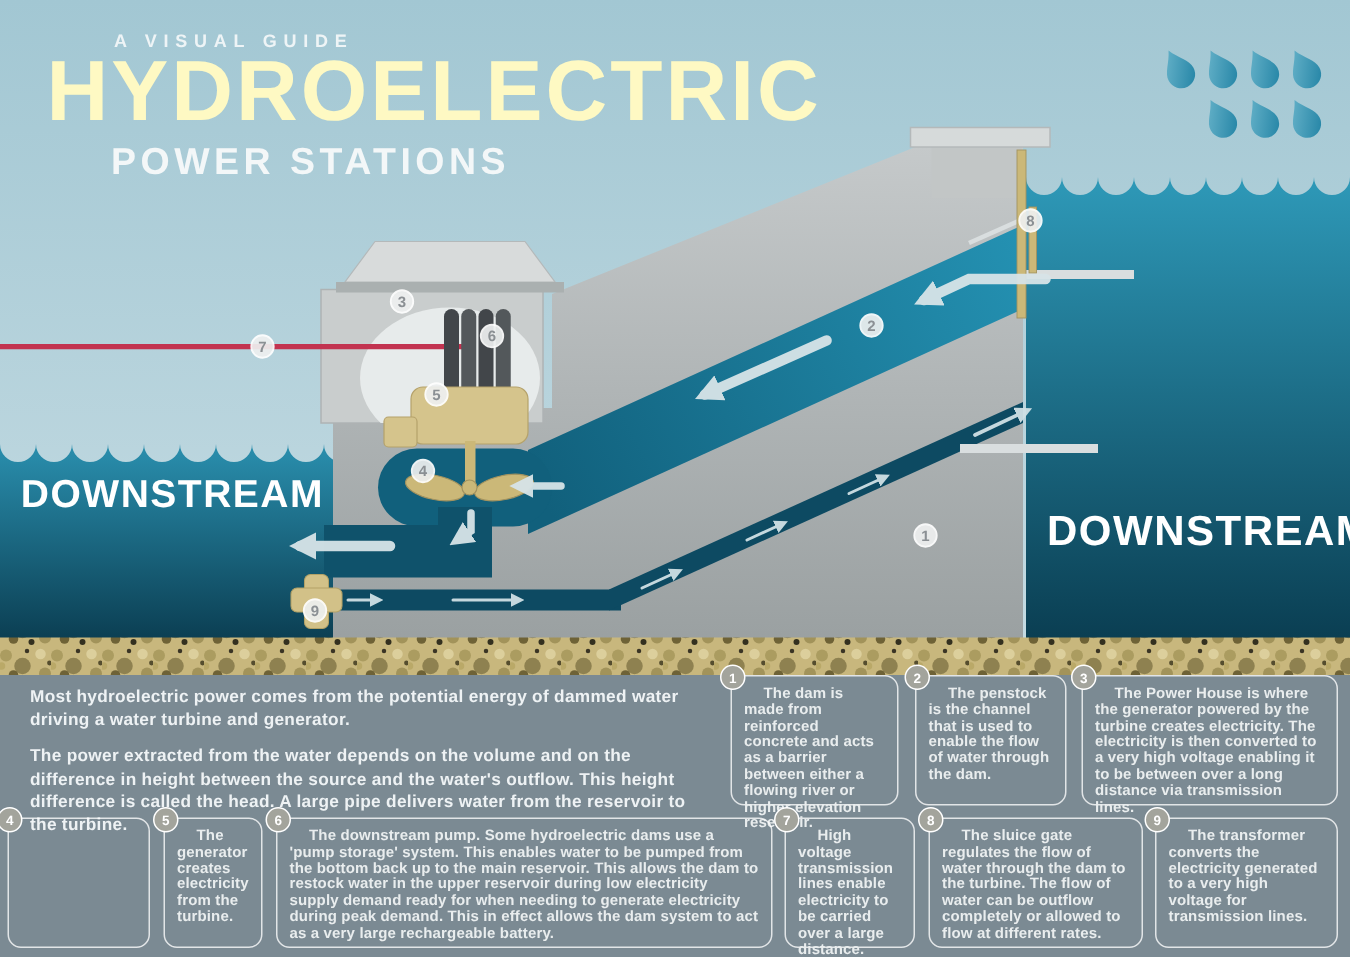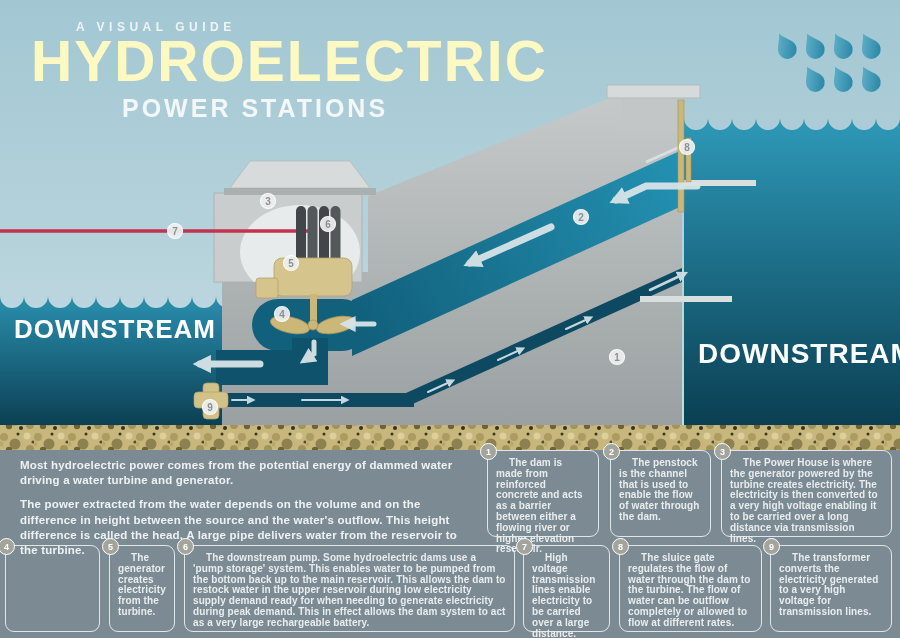--- a/index.html
+++ b/index.html
@@ -6,21 +6,21 @@
   .stage{position:relative;width:900px;height:638px;overflow:hidden;
          font-family:"Liberation Sans","DejaVu Sans",sans-serif;}
   .stage svg{position:absolute;left:0;top:0;}
 
   
   .kicker{position:absolute;left:76px;top:20px;font-size:12px;font-weight:700;
           letter-spacing:4.5px;color:#eef4f6;}
   .title{position:absolute;left:31px;top:33px;font-size:57px;font-weight:700;
          letter-spacing:2px;color:#fef9c3;line-height:1;}
   .subtitle{position:absolute;left:74px;top:94px;font-size:25px;font-weight:700;
-            letter-spacing:3px;color:#f3f7f8;margin-left:48px;}
+            letter-spacing:3px;color:#f3f7f8;}
   .water-label{position:absolute;color:#ffffff;font-weight:700;}
   .lbl-downstream{left:12px;top:314px;width:204px;text-align:right;
                   font-size:26px;line-height:1.18;letter-spacing:1px;}
   .lbl-reservoir{left:698px;top:338px;width:200px;font-size:28px;letter-spacing:1px;}
 
   
   .bottom{position:absolute;left:0;top:450px;width:900px;height:188px;background:#7b8a93;}
   .intro{position:absolute;left:20px;top:8px;width:458px;color:#eef2f4;
          font-size:11.5px;font-weight:700;line-height:1.32;letter-spacing:.2px;}
   .intro p{margin:0 0 9px 0;}
@@ -242,21 +242,21 @@
   <div class="panel p1">
     <span class="pbadge">1</span>
     <p>The dam is made from reinforced concrete and acts as a barrier between either a flowing river or higher elevation reservoir.</p>
   </div>
   <div class="panel p2">
     <span class="pbadge">2</span>
     <p>The penstock is the channel that is used to enable the flow of water through the dam.</p>
   </div>
   <div class="panel p3">
     <span class="pbadge">3</span>
-    <p>The Power House is where the generator powered by the turbine creates electricity. The electricity is then converted to a very high voltage enabling it to be carried over a long distance via transmission lines.</p>
+    <p>The Power House is where the generator powered by the turbine creates electricity. The electricity is then converted to a very high voltage enabling it to be between over a long distance via transmission lines.</p>
   </div>
   <div class="panel p4">
     <span class="pbadge">4</span>
   </div>
   <div class="panel p5">
     <span class="pbadge">5</span>
     <p>The generator creates electricity from the turbine.</p>
   </div>
   <div class="panel p6">
     <span class="pbadge">6</span>

